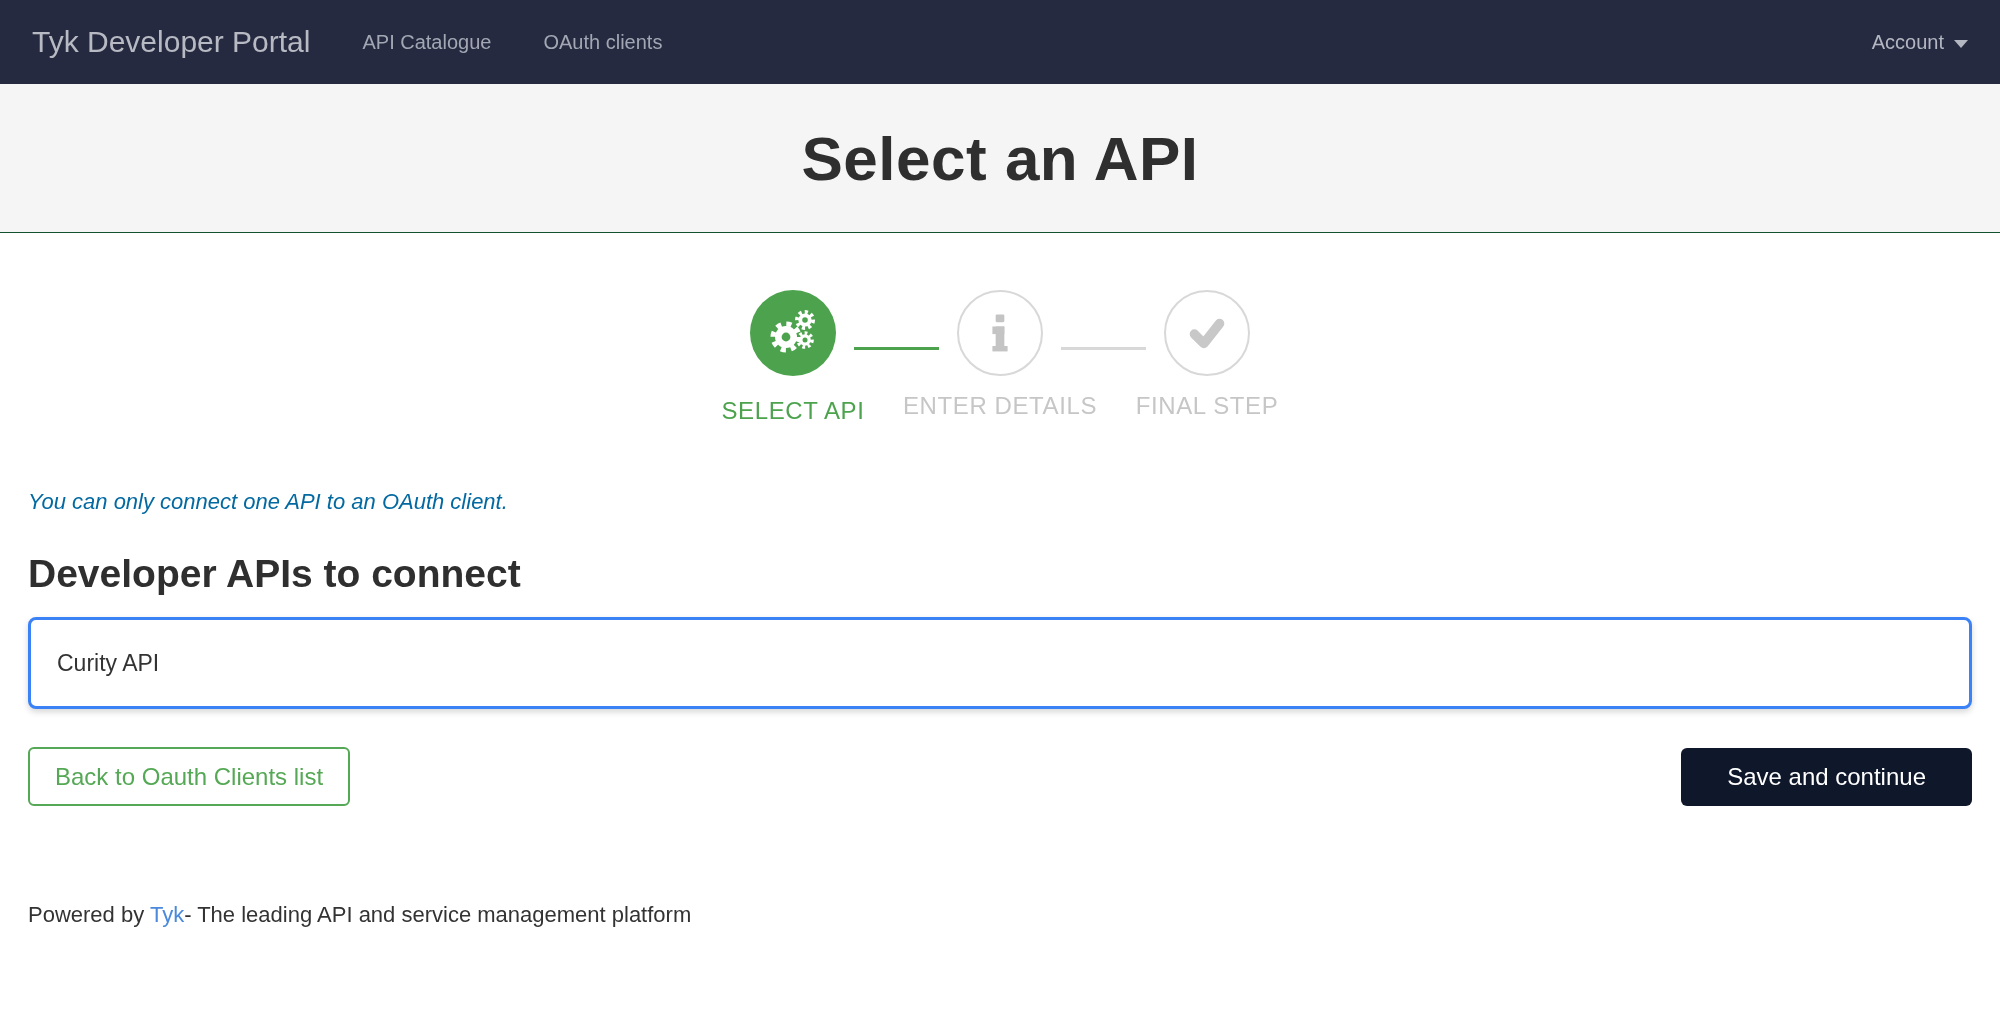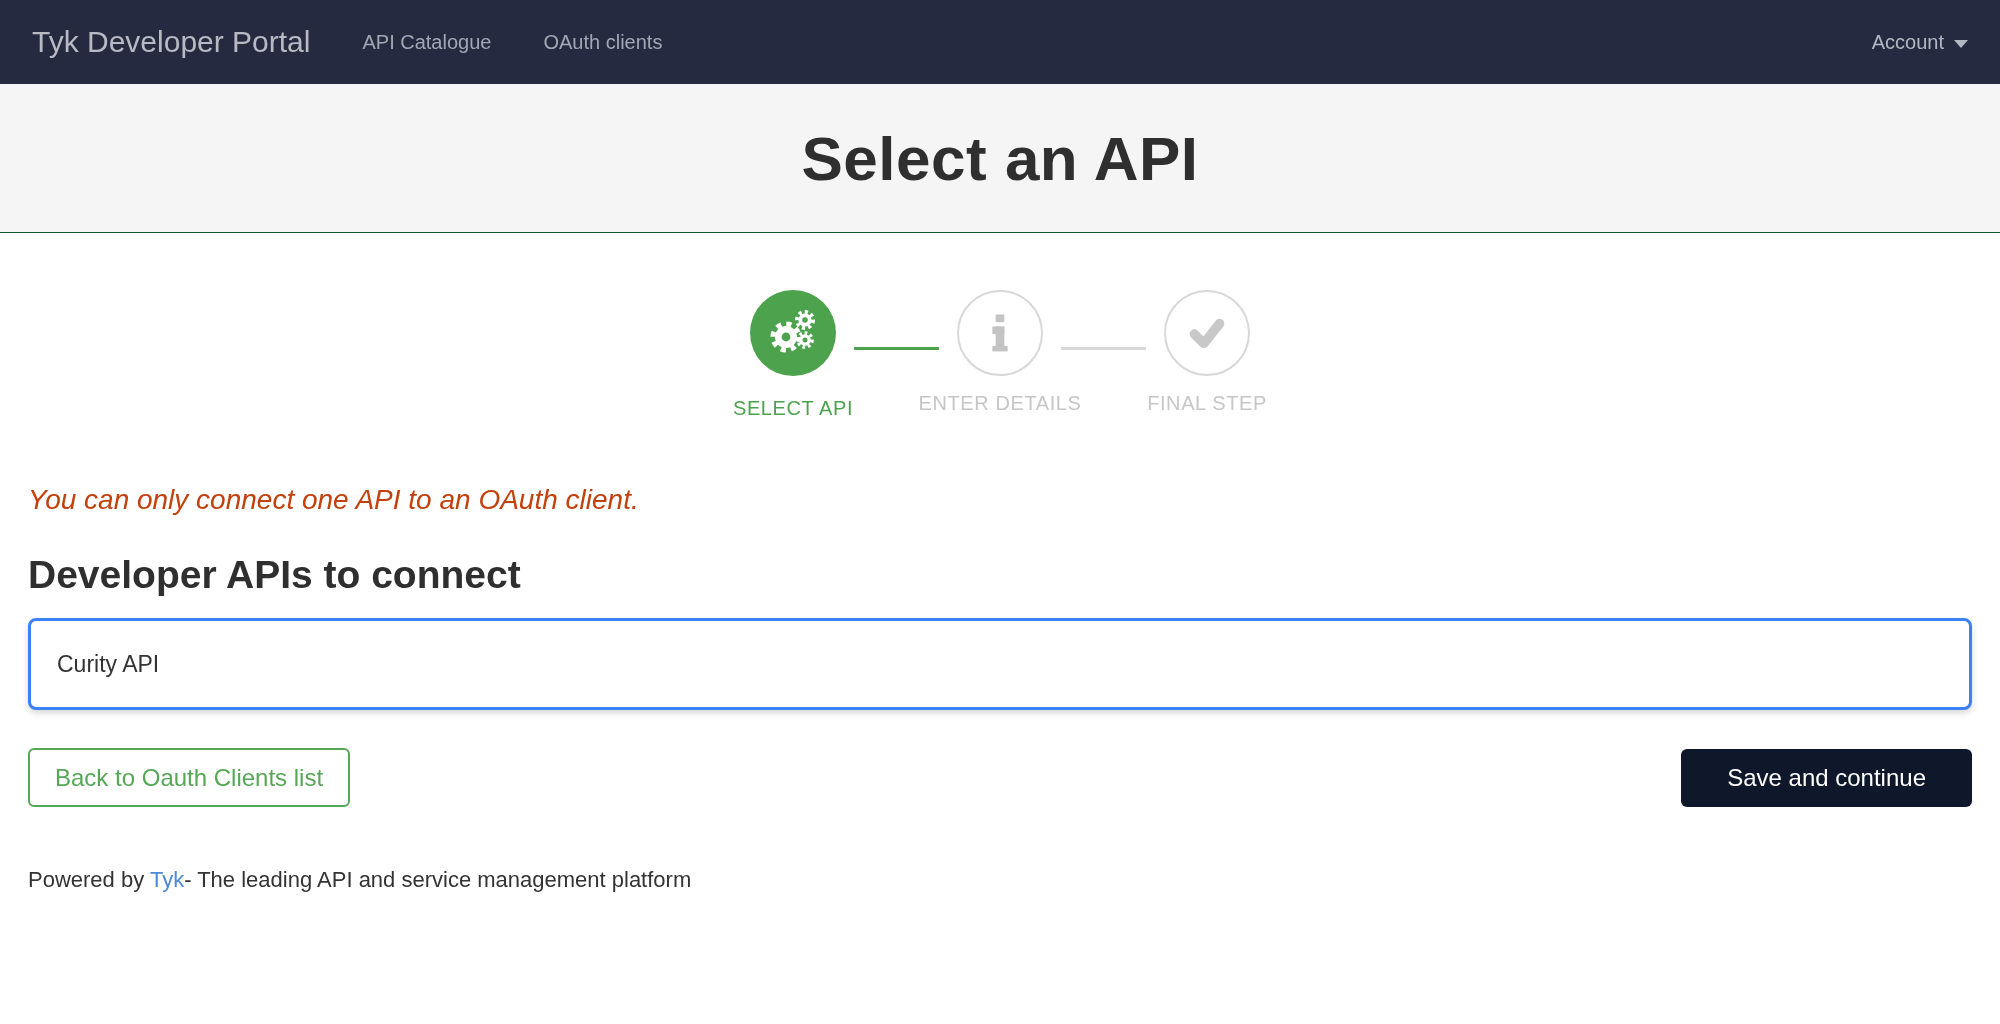--- a/index.html
+++ b/index.html
@@ -89,40 +89,40 @@
     justify-content: center;
   }
   .step.active .step-circle { background: #4da34d; }
   .step.pending .step-circle {
     background: #ffffff;
     border: 2px solid #d8d8d8;
   }
   .step-label {
     white-space: nowrap;
     margin-top: 21px;
-    font-size: 20px;
+    font-size: 24px;
     letter-spacing: 0.6px;
   }
   .step.active .step-label { color: #4da34d; }
   .step.pending .step-label { color: #c6c6c6; margin-top: 16px; }
   .connector {
     width: 85px;
     height: 3px;
     margin: 57px 18px 0 18px;
   }
   .connector.done { background: #4da34d; }
   .connector.todo { background: #d8d8d8; }
 
   
   .content { padding: 0 28px; }
   .note {
     margin-top: 64px;
-    font-size: 28px;
+    font-size: 22px;
     font-style: italic;
-    color: #c2410c;
+    color: #0369a1;
   }
   .section-title {
     margin-top: 37px;
     font-size: 39px;
     font-weight: bold;
     color: #2f2f2f;
   }
   .api-card {
     margin-top: 21px;
     height: 92px;
@@ -161,21 +161,21 @@
     border: none;
     border-radius: 6px;
     color: #ffffff;
     font-size: 24px;
     font-family: "Liberation Sans", sans-serif;
     cursor: pointer;
   }
 
   
   .footer {
-    margin-top: 60px;
+    margin-top: 96px;
     padding: 0 28px;
     font-size: 22px;
     color: #333333;
   }
   .footer a, .footer .tyk-link {
     color: #4a89dc;
     text-decoration: none;
     cursor: pointer;
   }
 </style>

